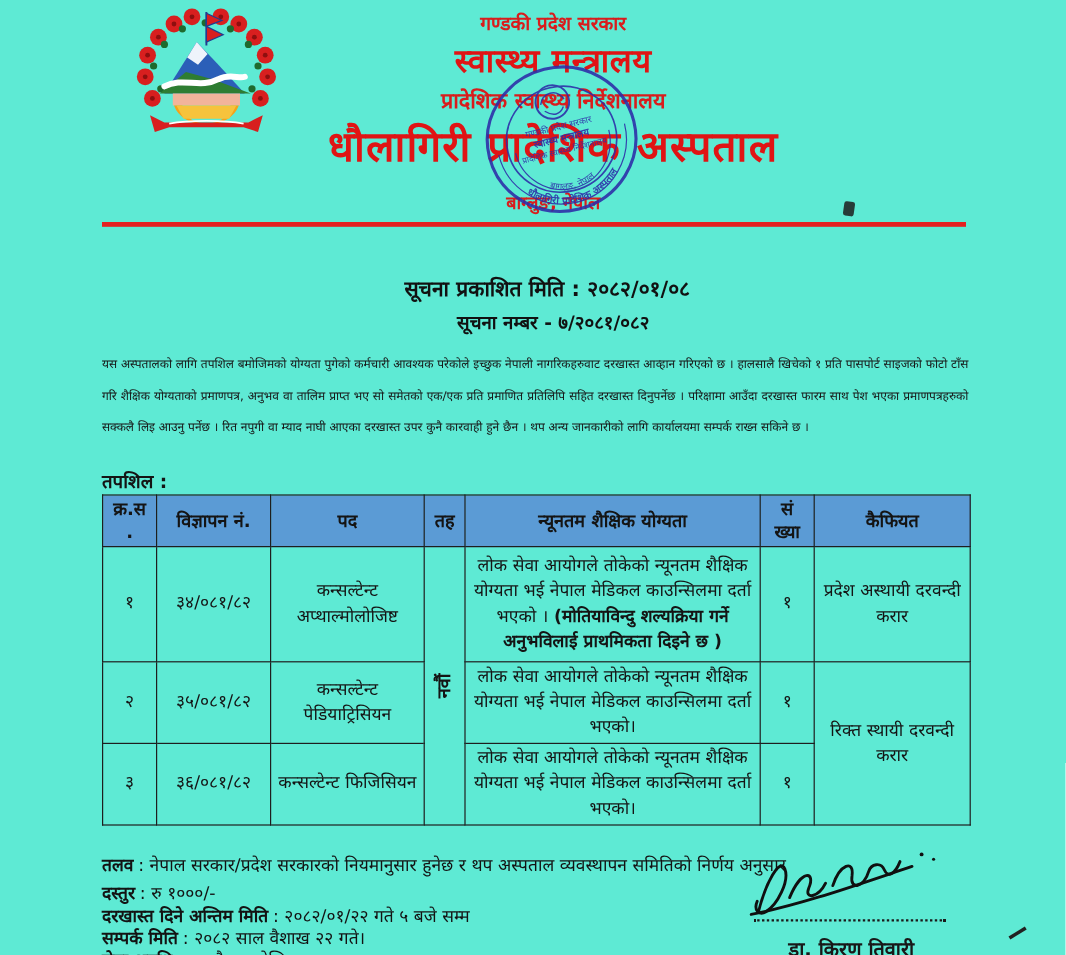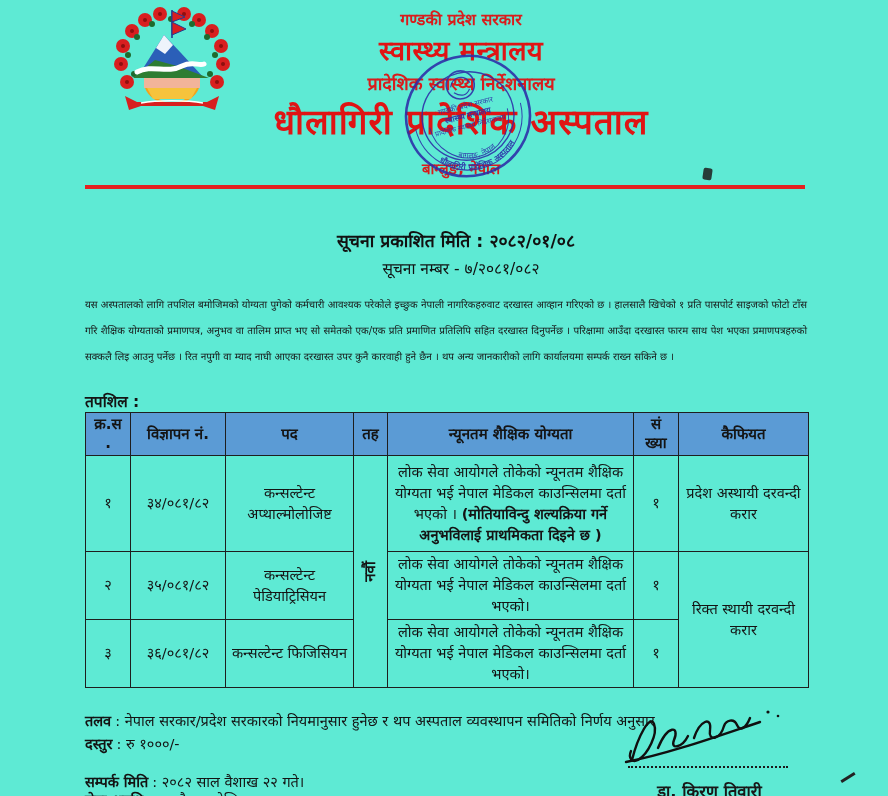--- a/index.html
+++ b/index.html
@@ -17,21 +17,21 @@
   .hdr-govt        { top:8px;  font-size:16px; }
   .hdr-ministry    { top:31px; font-size:27px; letter-spacing:.5px; }
   .hdr-directorate { top:71px; font-size:18px; }
   .hdr-hospital    { top:97px; font-size:35px; letter-spacing:1px; }
   .hdr-location    { top:158px; font-size:15px; }
 
   .red-rule { top:185px; left:85px; width:720px; height:4px; background:#e42020; }
 
   .notice-title  { top:192px; font-size:25px; font-weight:700; color:#111; }
   .notice-pub    { top:228px; font-size:17.5px; font-weight:700; color:#111;padding-left:24px; }
-  .notice-num    { top:257px; font-size:15.5px; font-weight:400; color:#111; }
+  .notice-num    { top:257px; font-size:15.5px; font-weight:700; color:#111; }
 
   .body-par {
     top:292px; left:85px; width:722px;
     font-size:10px; line-height:25.8px; text-align:justify; color:#161616;
   }
   .details-label { top:390px; left:85px; font-size:15.5px; font-weight:600; }
 
   table.vac {
     position:absolute; top:412px; left:85px; width:723px;
     border-collapse:collapse; table-layout:fixed;
@@ -220,20 +220,23 @@
     </tr>
   </tbody>
     </table>
 
   <div class="abs note" style="top:710px">
     <b>तलव</b><span>: नेपाल सरकार/प्रदेश सरकारको नियमानुसार हुनेछ र थप अस्पताल व्यवस्थापन समितिको निर्णय अनुसार</span>
   </div>
   <div class="abs note" style="top:733px">
     <b>दस्तुर</b><span>: रु १०००/-</span>
   </div>
+  <div class="abs note" style="top:752px">
+    <b>दरखास्त दिने अन्तिम मिति</b><span>: २०८२/०१/२२ गते ५ बजे सम्म</span>
+  </div>
   <div class="abs note" style="top:771px">
     <b>सम्पर्क मिति</b><span>:  २०८२ साल वैशाख २२ गते।</span>
   </div>
   <div class="abs note" style="top:789px">
     <b>सेवा अवधि</b><span>: सम्झौता वमोजिम</span>
   </div>
 
   <svg class="abs" style="top:702px;left:618px;width:180px;height:66px" viewBox="0 0 180 66">
     <g fill="none" stroke="#101010" stroke-width="2.4" stroke-linecap="round">
       <path d="M14,58 C20,34 32,12 36,22 C40,32 30,52 20,58 C14,61 10,56 13,49"></path>

